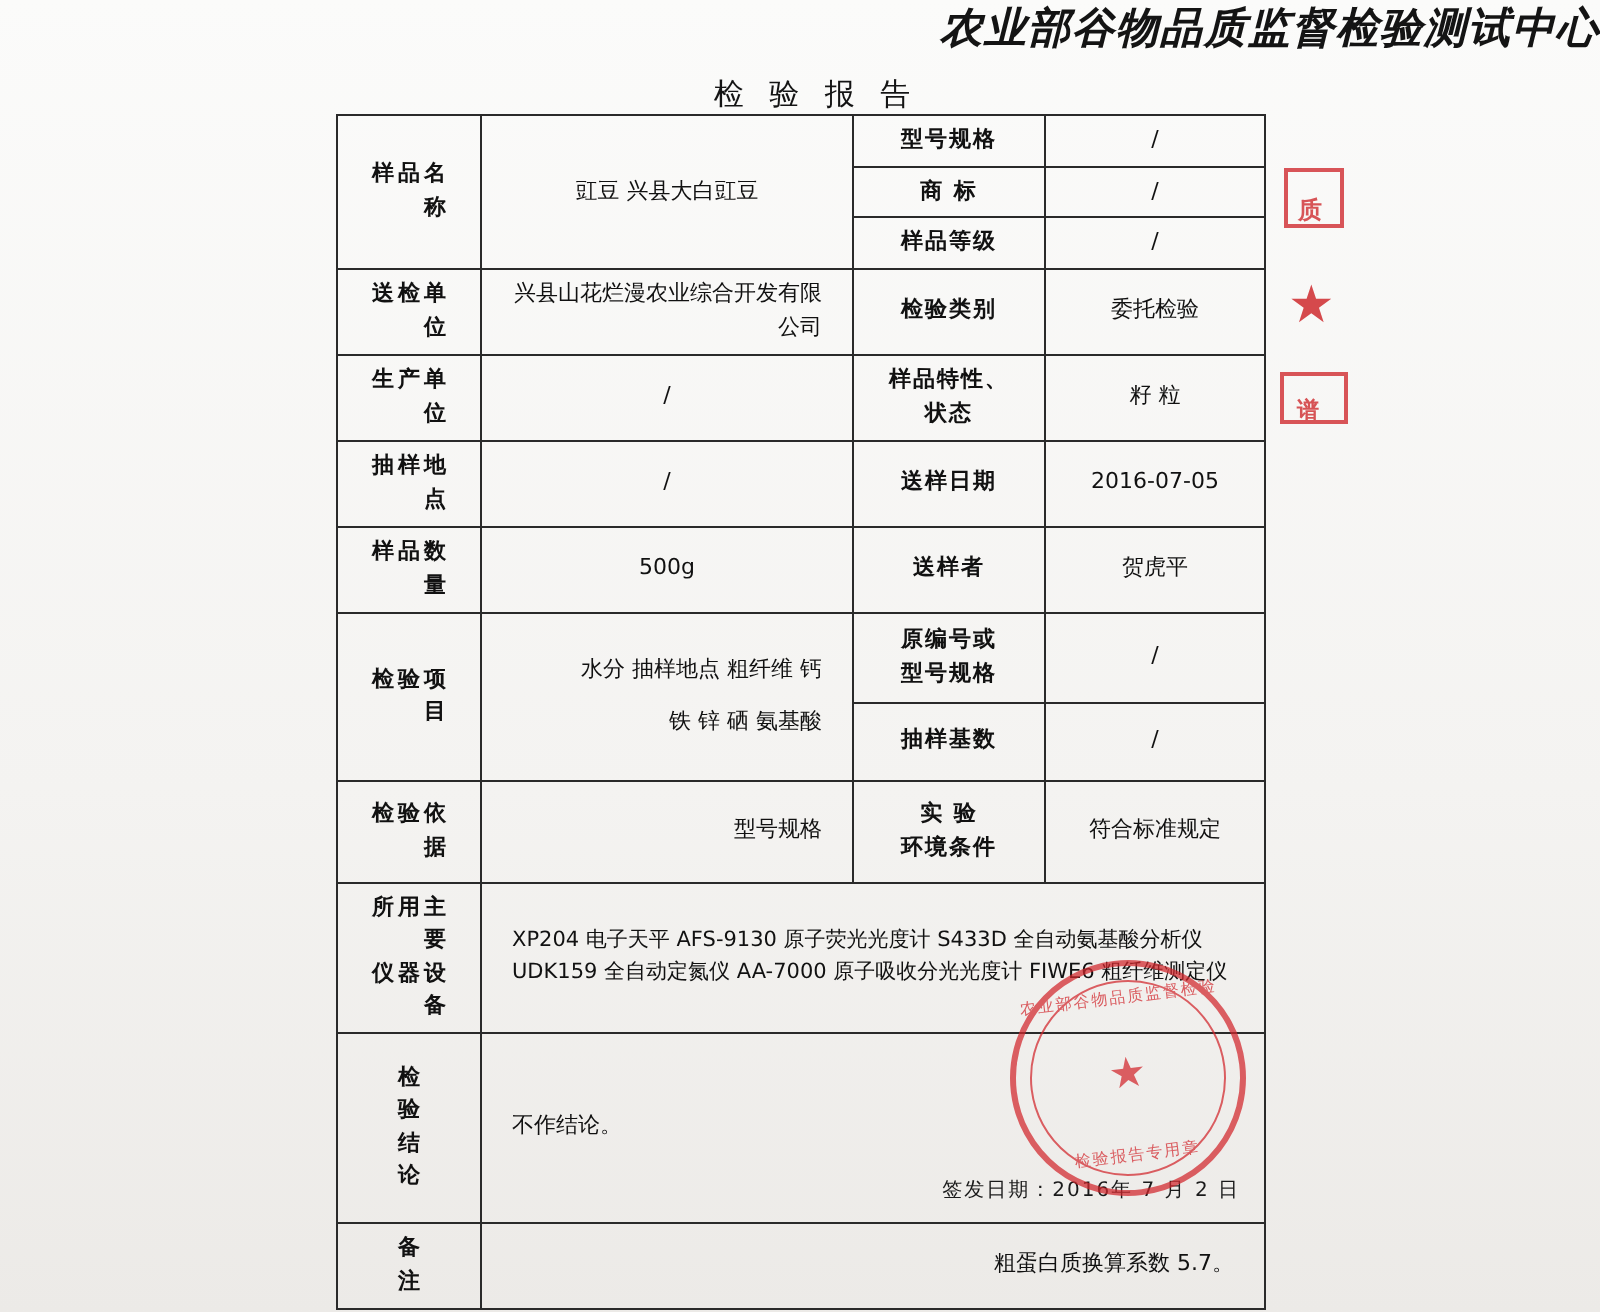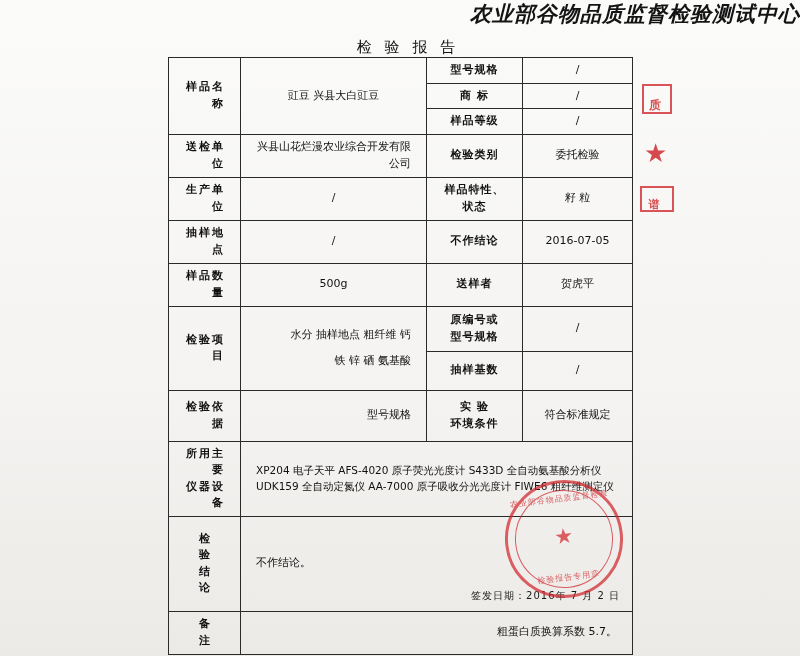--- a/index.html
+++ b/index.html
@@ -197,21 +197,21 @@
       <tr>
         <td class="lbl tall">生产单位</td>
         <td class="val tall">/</td>
         <td class="lbl2 tall">样品特性、状态</td>
         <td class="val tall">籽 粒</td>
       </tr>
 
       <tr>
         <td class="lbl tall">抽样地点</td>
         <td class="val tall">/</td>
-        <td class="lbl2 tall">不作结论</td>
+        <td class="lbl2 tall">送样日期</td>
         <td class="val tall">2016-07-05</td>
       </tr>
 
       <tr>
         <td class="lbl tall">样品数量</td>
         <td class="val tall">500g</td>
         <td class="lbl2 tall">送样者</td>
         <td class="val tall">贺虎平</td>
       </tr>
 
@@ -242,21 +242,21 @@
         </td>
         <td class="val" style="height:42px">符合标准规定</td>
       </tr>
 
       <tr>
         <td class="lbl" style="height:48px">
           <div>所用主要</div>
           <div>仪器设备</div>
         </td>
         <td class="instr" colspan="3" style="height:48px">
-          <div>XP204 电子天平   AFS-4020 原子荧光光度计    S433D 全自动氨基酸分析仪</div>
+          <div>XP204 电子天平   AFS-9130 原子荧光光度计    S433D 全自动氨基酸分析仪</div>
           <div>UDK159 全自动定氮仪   AA-7000 原子吸收分光光度计   FIWE6 粗纤维测定仪</div>
         </td>
       </tr>
 
       <tr>
         <td class="lbl-vert" style="height:86px">
 
           <div>检</div>
           <div>验</div>
           <div>结</div>

